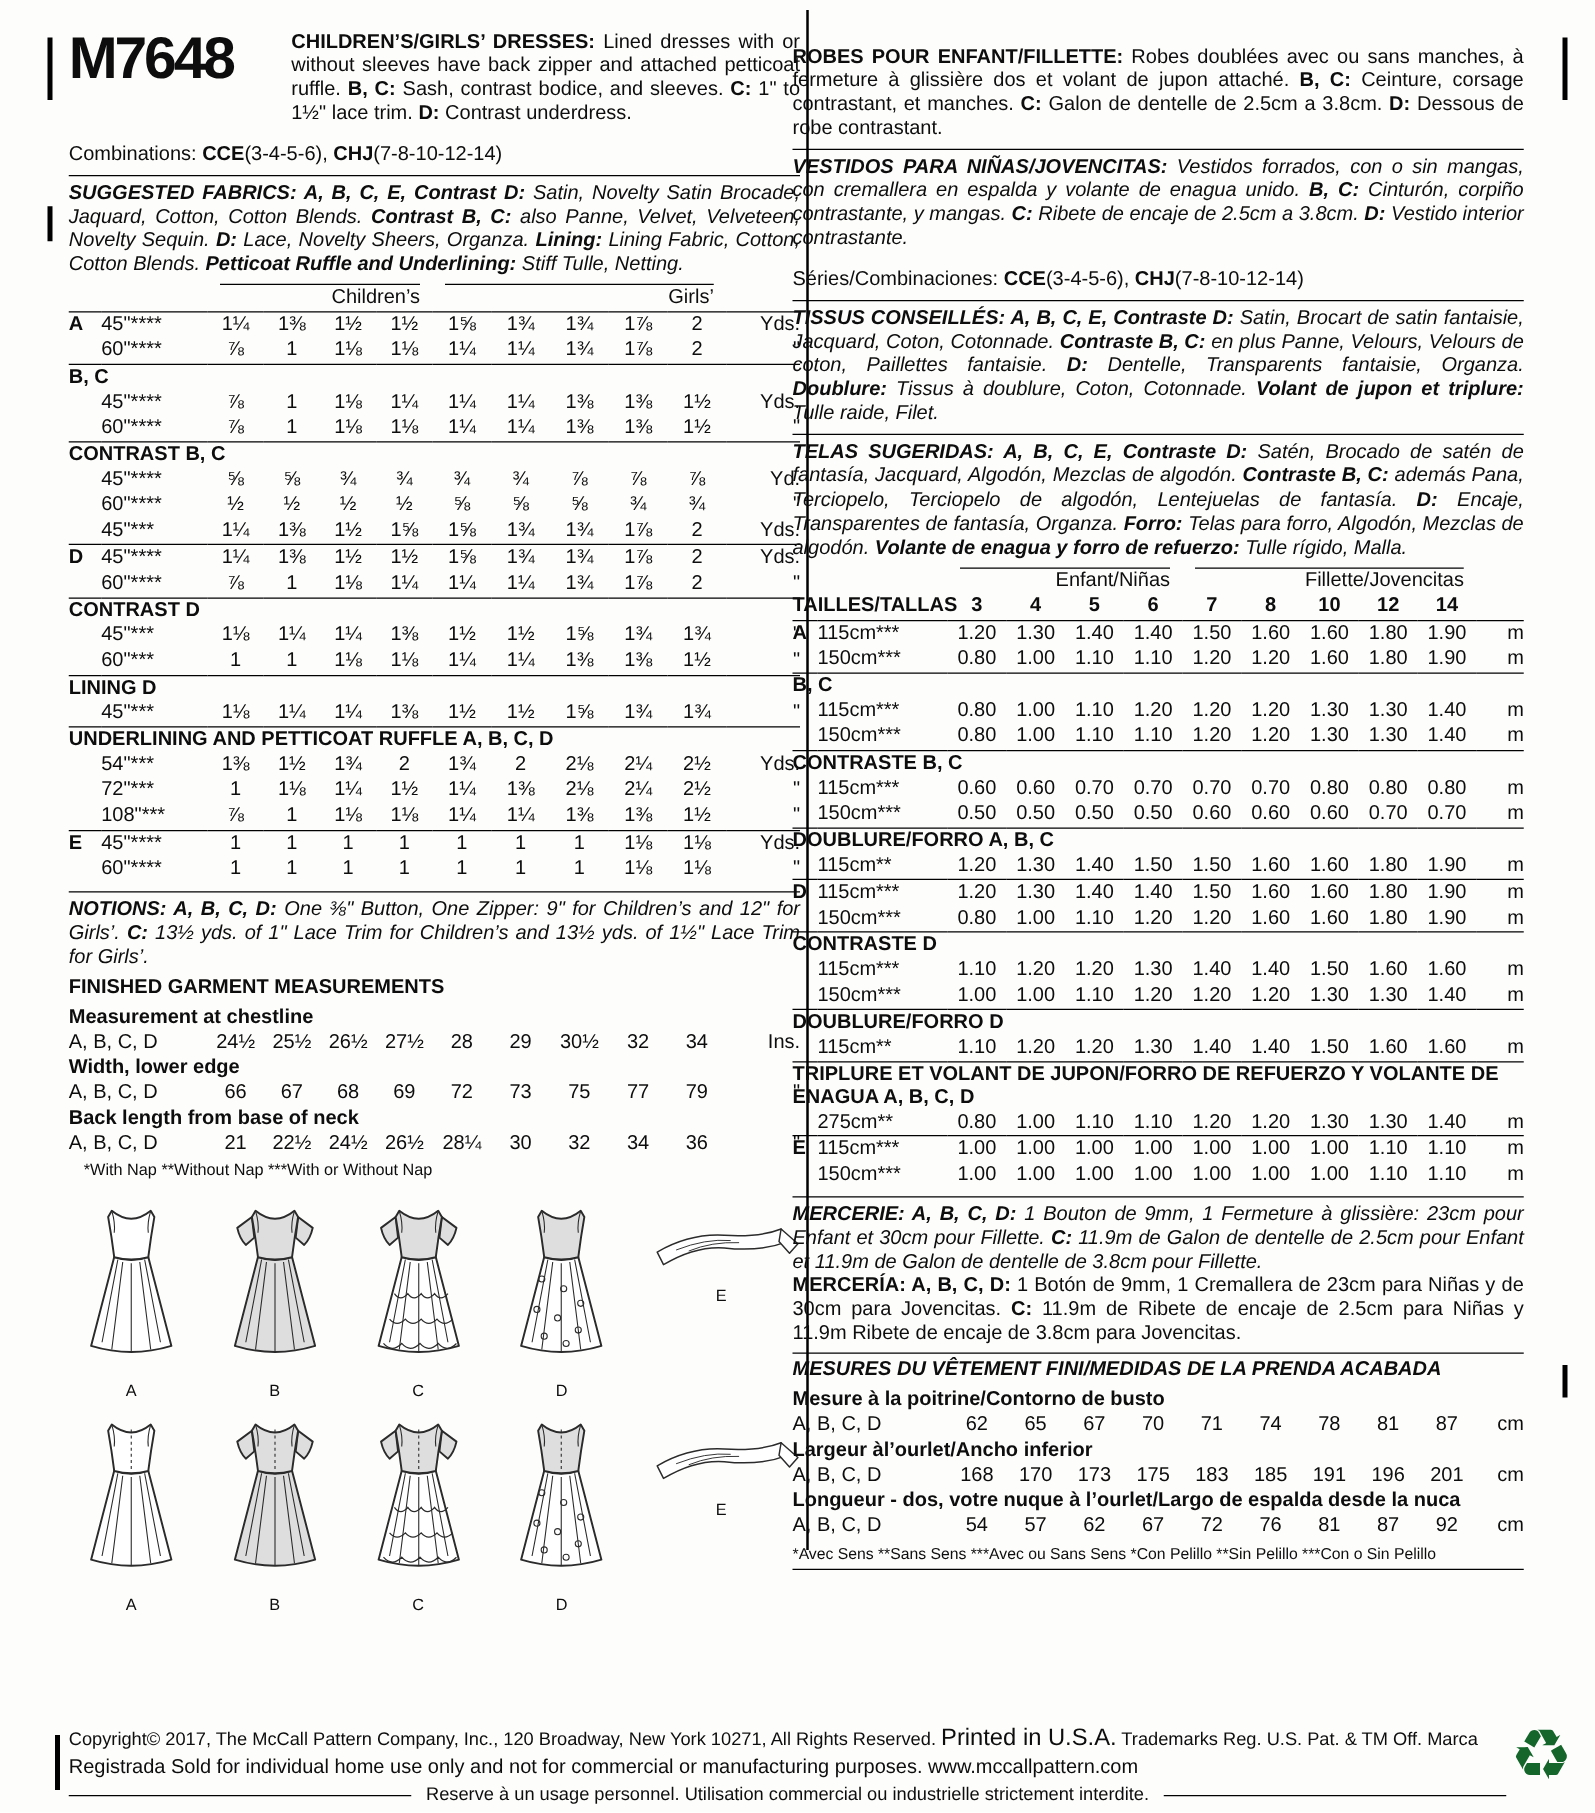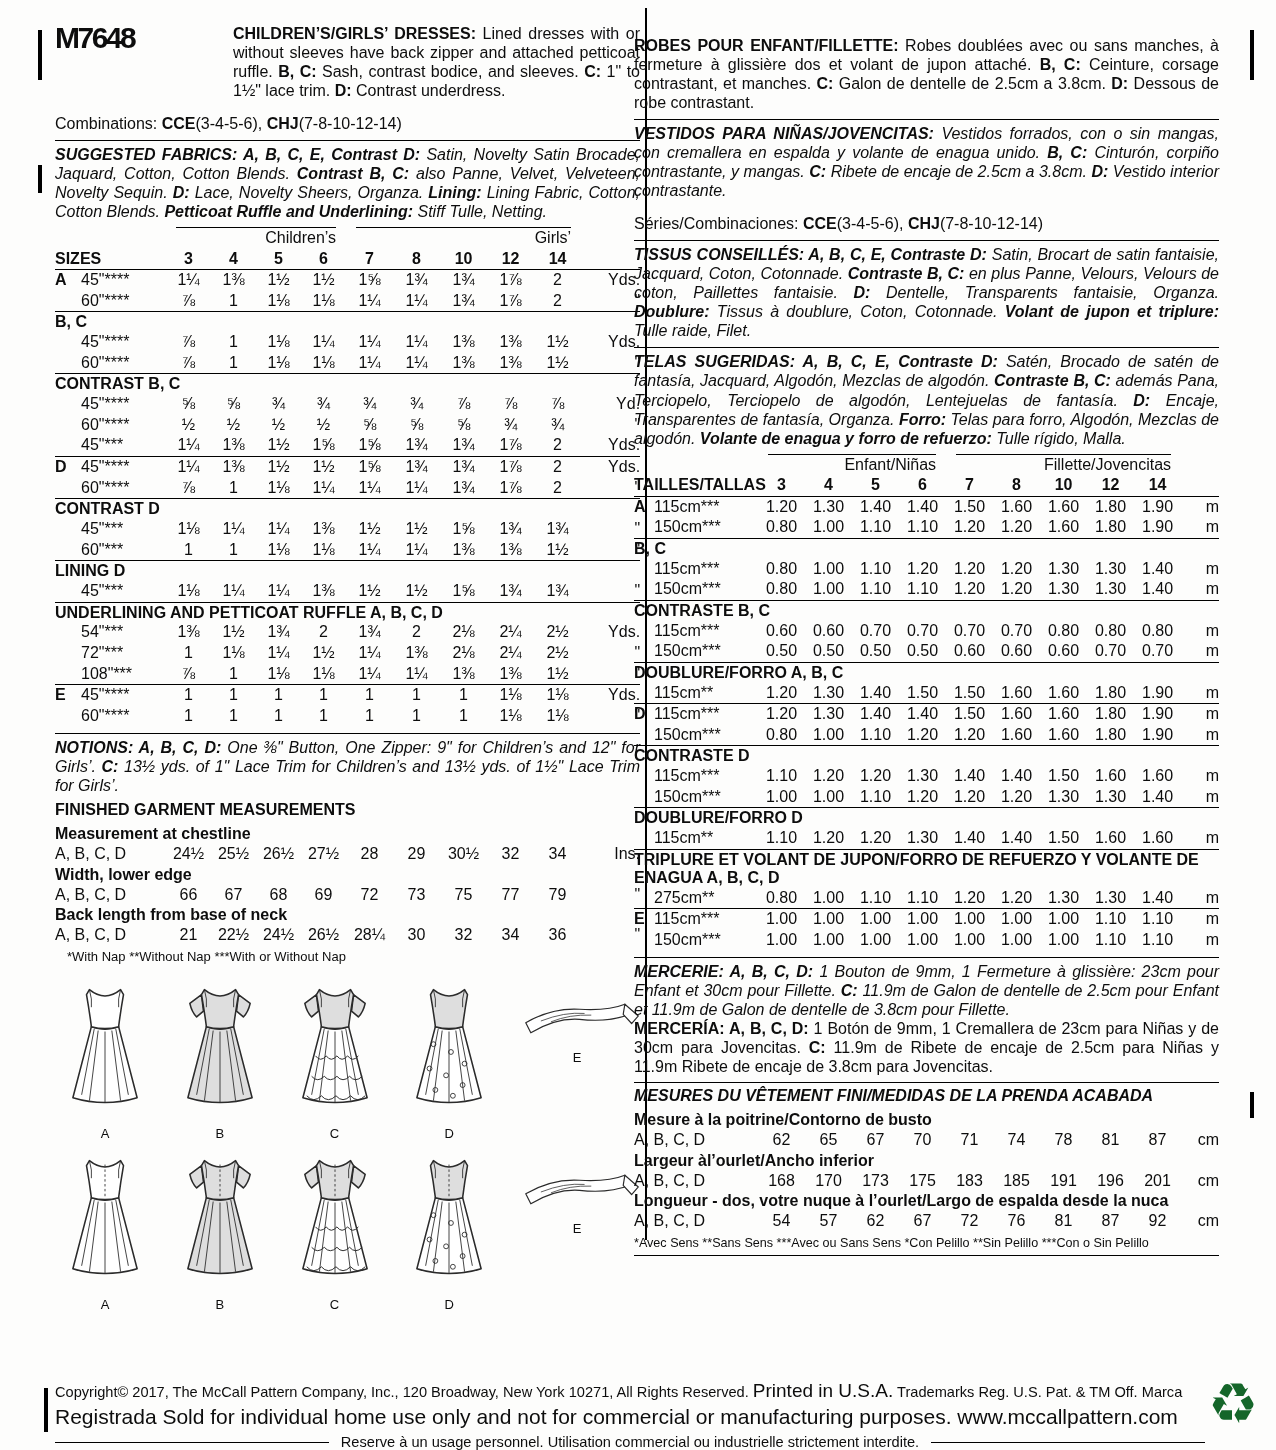--- a/index.html
+++ b/index.html
@@ -4,21 +4,21 @@
 <style>
   html,body{margin:0;padding:0;background:#fff;}
   .page{position:relative;width:1276px;height:1450px;background:#fdfdfc;font-family:"Liberation Sans",sans-serif;color:#0d0d0d;overflow:hidden;}
   .mark{position:absolute;background:#000;}
   .divider{position:absolute;left:645px;top:8px;width:2px;height:1232px;background:#000;}
   .col{position:absolute;top:24px;width:585px;}
   .col-left{left:55px;}
   .col-right{left:634px;margin-top:12px;}
   .para{font-size:16px;line-height:1.19;text-align:justify;}
   .head{display:flex;gap:10px;align-items:flex-start;}
-  .logo{font-size:30px;font-weight:700;letter-spacing:-2.5px;line-height:.95;flex:0 0 168px;}
+  .logo{font-size:47px;font-weight:700;letter-spacing:-2.5px;line-height:.95;flex:0 0 168px;}
   .desc{flex:1;}
   .combo{margin-top:14px;}
   .ruled{border-top:1.4px solid #000;margin-top:7px;padding-top:4px;font-style:italic;}
   table.yardage{width:100%;border-collapse:collapse;table-layout:fixed;margin-top:5px;}
   .yardage td{font-size:16px;line-height:1.16;padding:1px 0;white-space:nowrap;overflow:visible;}
   .yardage .grp span{display:block;border-top:1.4px solid #000;text-align:right;margin:0 10px;padding-top:1px;}
   .yardage tr.rule td{border-top:1.4px solid #000;}
   .yardage td.sec{font-weight:700;white-space:normal;line-height:1.12;}
   .yardage td.lt{font-weight:700;}
   .yardage td.v{text-align:center;}
@@ -30,21 +30,21 @@
   .illos{margin-top:14px;}
   .illo-row{display:flex;justify-content:space-between;align-items:flex-end;margin-top:8px;}
   .fig{display:flex;flex-direction:column;align-items:center;}
   .fig-label{font-size:13px;margin-top:2px;}
   .fig-e{align-self:flex-start;margin-top:16px;}
   .fig-svg{width:100px;height:146px;}
   .sash-svg{width:126px;height:54px;}
   .footer{position:absolute;left:55px;top:1380px;width:1150px;}
   .f1{font-size:14.6px;}
   .f1 .big{font-size:19px;}
-  .f2{font-size:21px;margin-top:3px;}
+  .f2{font-size:16px;margin-top:3px;}
   .f3{display:flex;align-items:center;gap:12px;margin-top:5px;font-size:14.6px;}
   .f3::before,.f3::after{content:"";flex:1;border-top:1.3px solid #000;}
   .recycle{position:absolute;left:1208px;top:1376px;font-size:56px;line-height:1;color:#15662a;}
   .defs{position:absolute;width:0;height:0;}
 </style>
 </head>
 <body>
 
 <div class="page">
 
@@ -125,33 +125,20 @@
           <td colspan="4" class="grp">
               <span>Children’s</span>
             </td>
           <td colspan="5" class="grp">
               <span>Girls’</span>
             </td>
           <td></td>
         </tr>
       </thead>
       <tbody>
-          <tr>
-            <td class="lb b" colspan="2">SIZES</td>
-            <td class="v b">3</td>
-            <td class="v b">4</td>
-            <td class="v b">5</td>
-            <td class="v b">6</td>
-            <td class="v b">7</td>
-            <td class="v b">8</td>
-            <td class="v b">10</td>
-            <td class="v b">12</td>
-            <td class="v b">14</td>
-            <td class="u"></td>
-          </tr>
           <tr class="rule">
             <td class="lt">A</td>
             <td class="lb">45"****</td>
             <td class="v">1¼</td>
             <td class="v">1⅜</td>
             <td class="v">1½</td>
             <td class="v">1½</td>
             <td class="v">1⅝</td>
             <td class="v">1¾</td>
             <td class="v">1¾</td>

